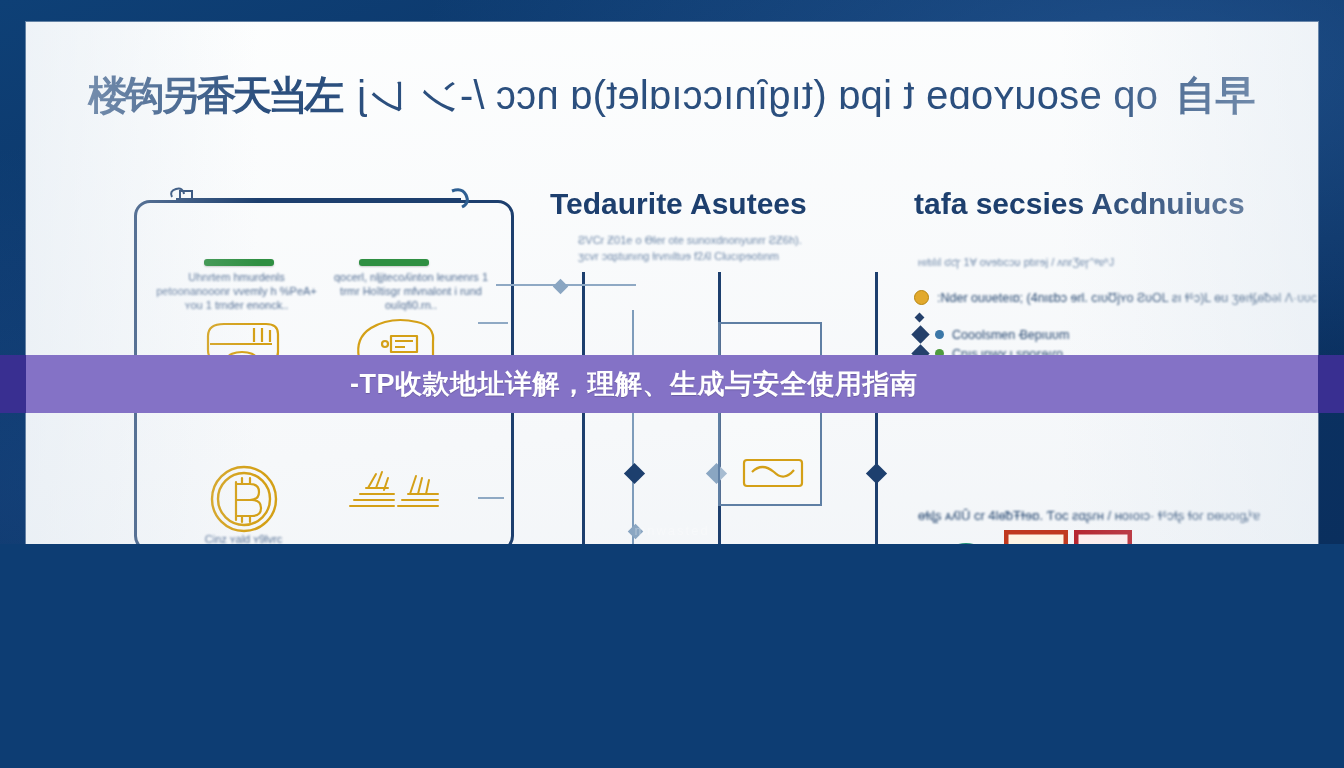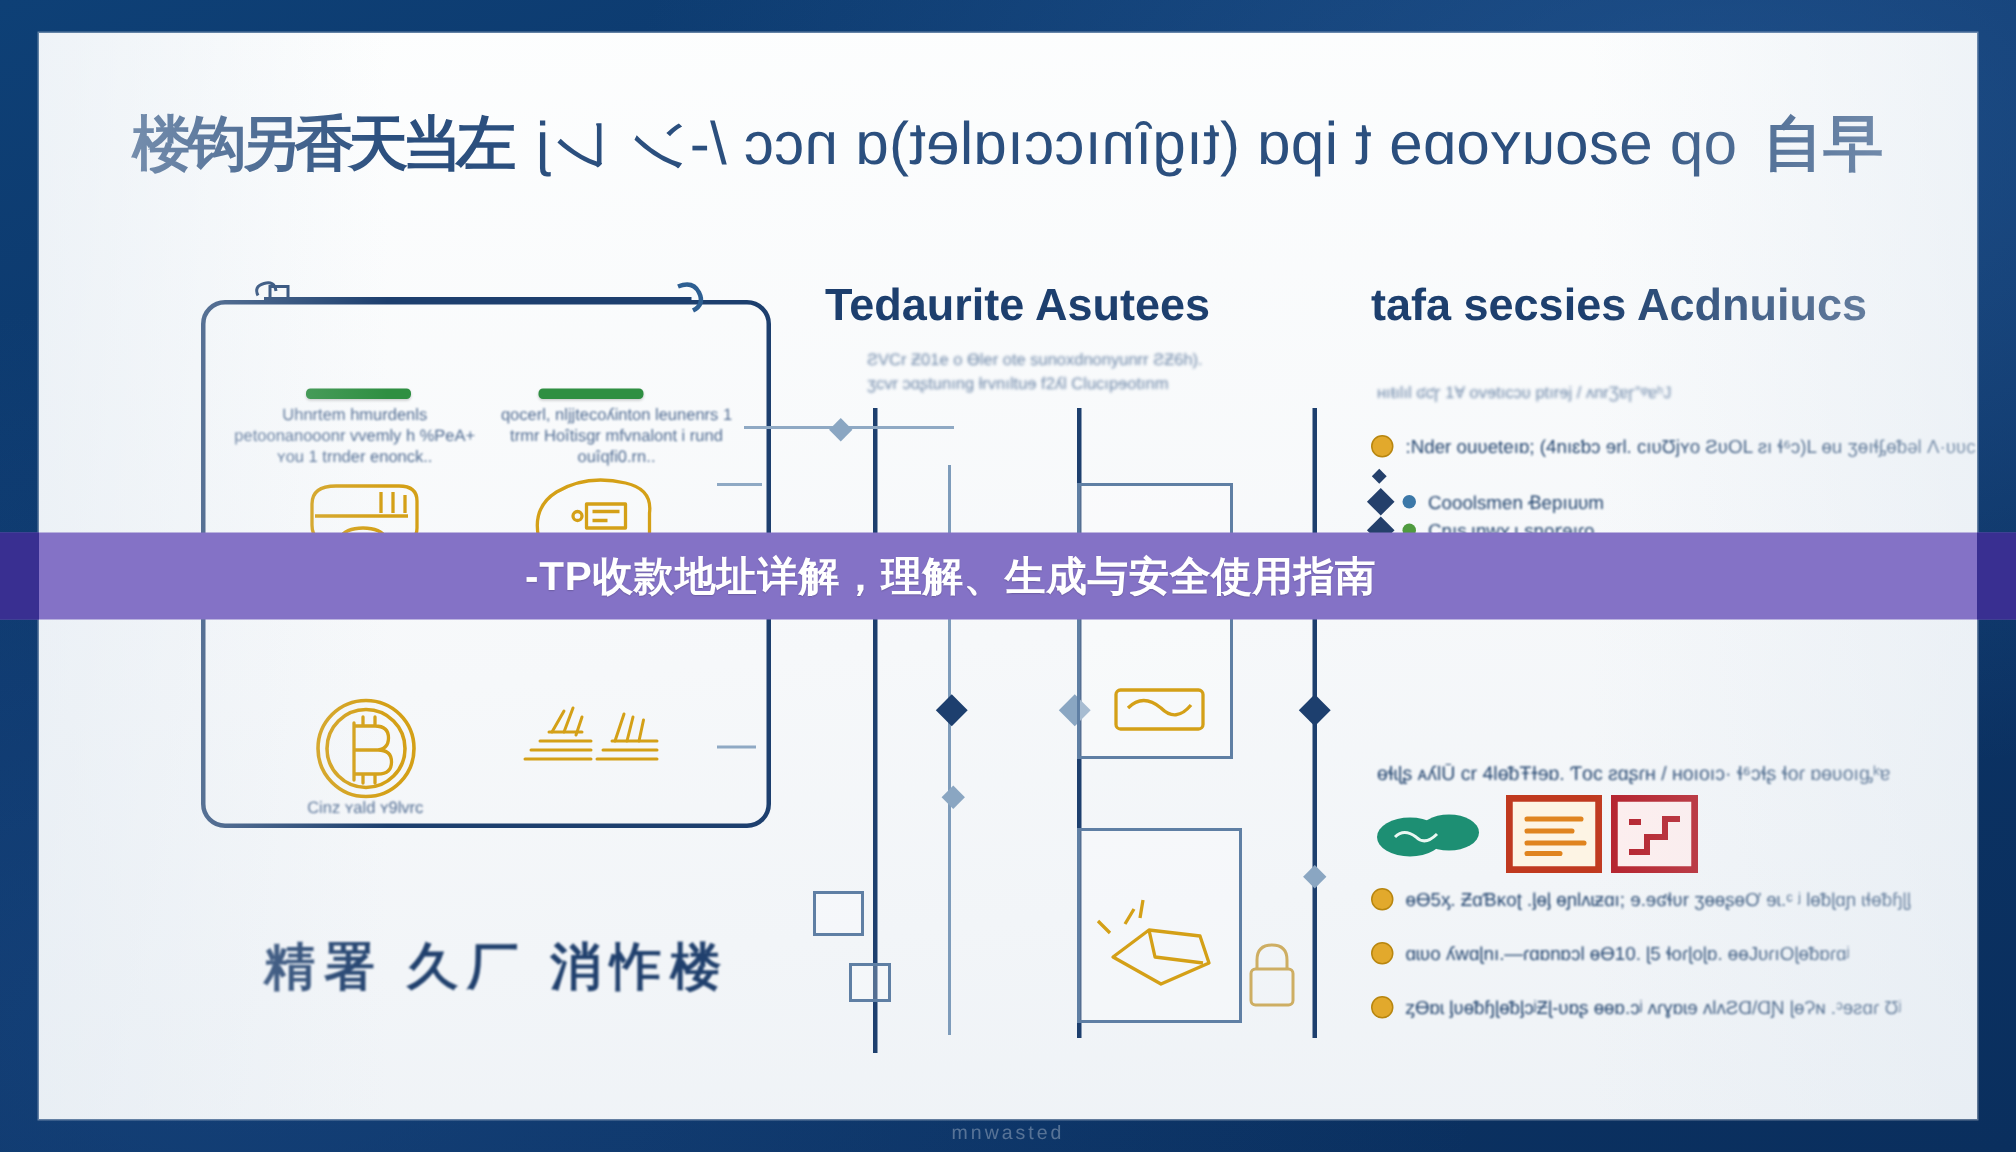--- a/index.html
+++ b/index.html
@@ -7,21 +7,21 @@
   html, body {
     width: 1344px; height: 768px;
     overflow: hidden;
     font-family: "Liberation Sans", sans-serif;
     background: #0d3d73;
   }
 
   
   #page {
     position: relative;
-    width: 1344px; height: 768px;
+    width: 1344px; height: 544px;
     background:
       linear-gradient(160deg, #0e4076 0%, #0c3568 40%, #0a2f5e 100%);
     overflow: hidden;
   }
   #page::before{
     content:"";
     position:absolute; inset:0;
     background:
       radial-gradient(ellipse at 85% 12%, rgba(60,120,190,.38) 0%, rgba(60,120,190,0) 45%),
       radial-gradient(ellipse at 12% 88%, rgba(40,95,165,.30) 0%, rgba(40,95,165,0) 50%);

